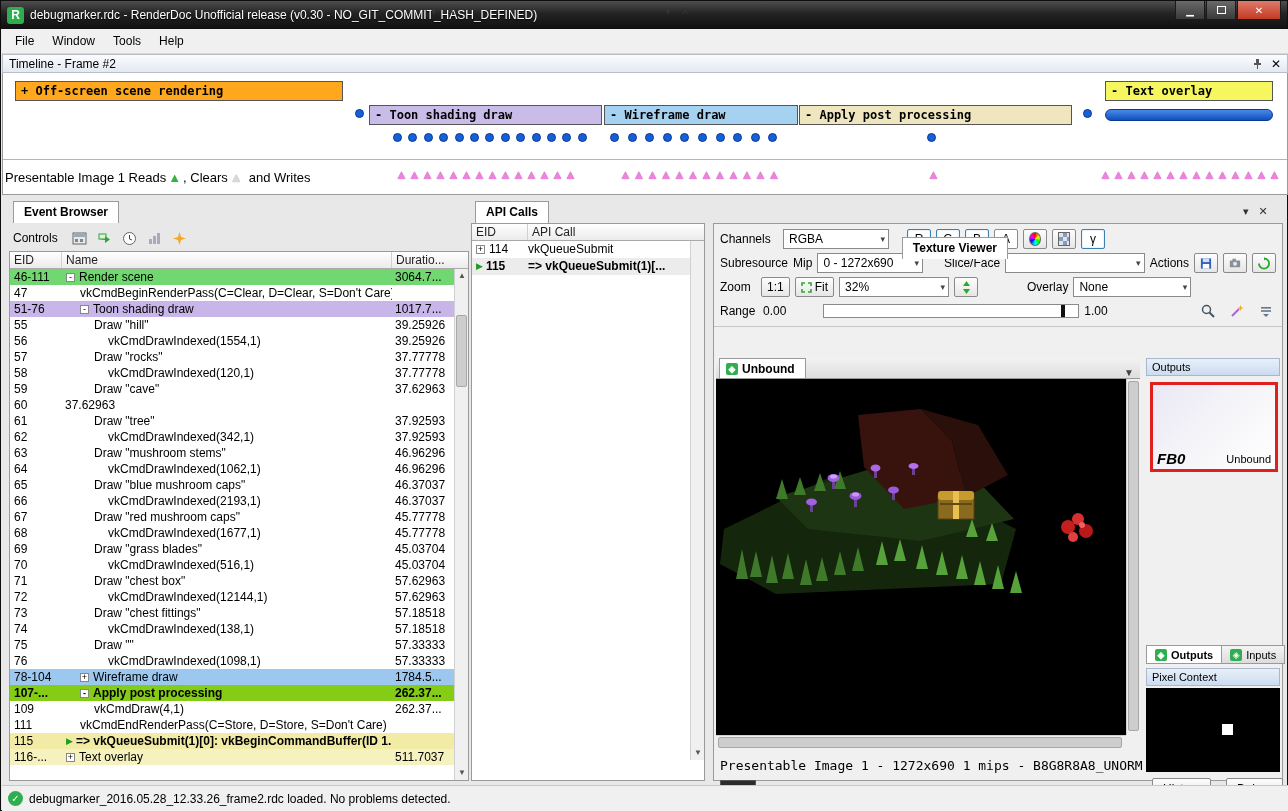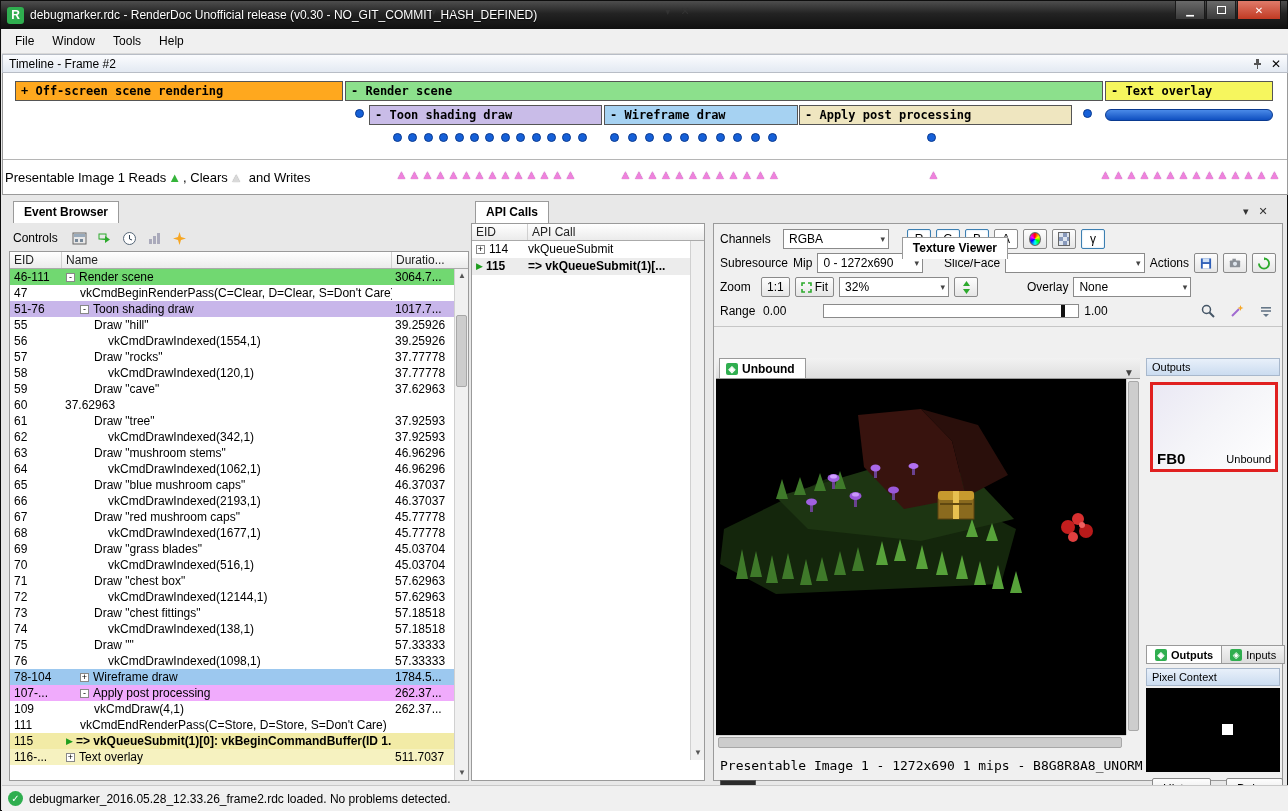--- a/index.html
+++ b/index.html
@@ -111,21 +111,21 @@
   .tex-area { position:absolute; left:2px; top:155px; width:410px; height:356px; background:#2e2e2e; overflow:hidden; }
   .tex-status { position:absolute; left:6px; top:534px; font-family:"DejaVu Sans Mono",monospace; font-size:13px; }
   .tex-swatch { position:absolute; left:6px; top:556px; width:36px; height:15px; background:#2b2b2b; border:1px solid #555; }
   .hscroll { position:absolute; height:14px; background:#f0f0f0; border-top:1px solid #d0d0d0; }
   .hscroll .thumb { position:absolute; top:1px; height:11px; background:#cdcdcd; border:1px solid #a8a8a8; border-radius:2px; }
 
   .side-hdr { position:absolute; left:432px; width:134px; height:18px; background:linear-gradient(#e8f0fa,#cbdcf0);
     border:1px solid #a8b8cc; font-size:11px; padding:2px 5px; }
   .fb-thumb { position:absolute; left:436px; top:158px; width:128px; height:90px; border:3px solid #e02020;
     background:linear-gradient(135deg,#eae8f4 0%,#f4f4f8 45%,#ffffff 100%); }
-  .fb-label { position:absolute; left:4px; bottom:2px; font-size:15px; font-weight:bold; }
+  .fb-label { position:absolute; left:4px; bottom:2px; font-size:15px; font-weight:bold;font-style:italic; }
   .fb-sub { position:absolute; right:4px; bottom:4px; font-size:11px; }
   .mini-tabs { position:absolute; left:432px; top:421px; display:flex; }
   .mini-tab { height:19px; display:flex; align-items:center; gap:4px; padding:0 8px; font-size:11px;
     border:1px solid #9a9a9a; background:linear-gradient(#f4f4f4,#dcdcdc); margin-right:-1px; }
   .mini-tab.active { background:#fff; font-weight:bold; }
   .pixel-box { position:absolute; left:432px; top:464px; width:134px; height:84px; background:#000; }
   .pixel-sq { position:absolute; left:76px; top:36px; width:11px; height:11px; background:#fff; }
   .side-btn { position:absolute; height:21px; padding:0 10px; display:flex; align-items:center; font-size:12px;
     background:linear-gradient(#fdfdfd,#e2e2e2); border:1px solid #8a8a8a; border-radius:2px; }
 
@@ -167,21 +167,20 @@
             <rect x="4" y="1" width="3" height="5" fill="#555"></rect>
             <rect x="2" y="5" width="7" height="2" fill="#555"></rect>
             <rect x="5" y="7" width="1" height="4" fill="#555"></rect>
           </svg>
         <span>✕</span>
       </div>
     </div>
     <div class="tl-content">
       <div class="tl-row tl-row1">
           <div class="tl-bar" style="left: 12px; width: 328px; background: rgb(255, 168, 30);">+ Off-screen scene rendering</div>
-          <div class="tl-bar" style="left: 342px; width: 758px; background: rgb(140, 224, 140);">- Render scene</div>
           <div class="tl-bar" style="left: 1102px; width: 168px; background: rgb(246, 246, 94);">- Text overlay</div>
         </div>
       <div class="tl-row tl-row2">
           <div class="tl-bar" style="left: 366px; width: 233px; background: rgb(201, 188, 232);">- Toon shading draw</div>
           <div class="tl-bar" style="left: 601px; width: 194px; background: rgb(166, 210, 242);">- Wireframe draw</div>
           <div class="tl-bar" style="left: 796px; width: 273px; background: rgb(239, 230, 192);">- Apply post processing</div>
           <div class="tl-pill" style="left: 1102px; width: 168px;"></div>
           <div class="tl-dot" style="left: 352px;"></div>
           <div class="tl-dot" style="left: 1080px;"></div>
         </div>
@@ -487,21 +486,21 @@
           <div class="ev-dur">57.33333</div>
         </div>
         <div class="ev-row" style="background: rgb(156, 200, 239);">
           <div class="ev-eid">78-104</div>
           <div class="ev-name" style="padding-left: 18px;">
             <span class="ev-exp">+</span>
             <span>Wireframe draw</span>
           </div>
           <div class="ev-dur">1784.5...</div>
         </div>
-        <div class="ev-row" style="background: #f0abfc;">
+        <div class="ev-row" style="background: #84cc16; font-weight: bold;">
           <div class="ev-eid">107-...</div>
           <div class="ev-name" style="padding-left: 18px;">
             <span class="ev-exp">-</span>
             <span>Apply post processing</span>
           </div>
           <div class="ev-dur">262.37...</div>
         </div>
         <div class="ev-row">
           <div class="ev-eid">109</div>
           <div class="ev-name" style="padding-left: 32px;">

